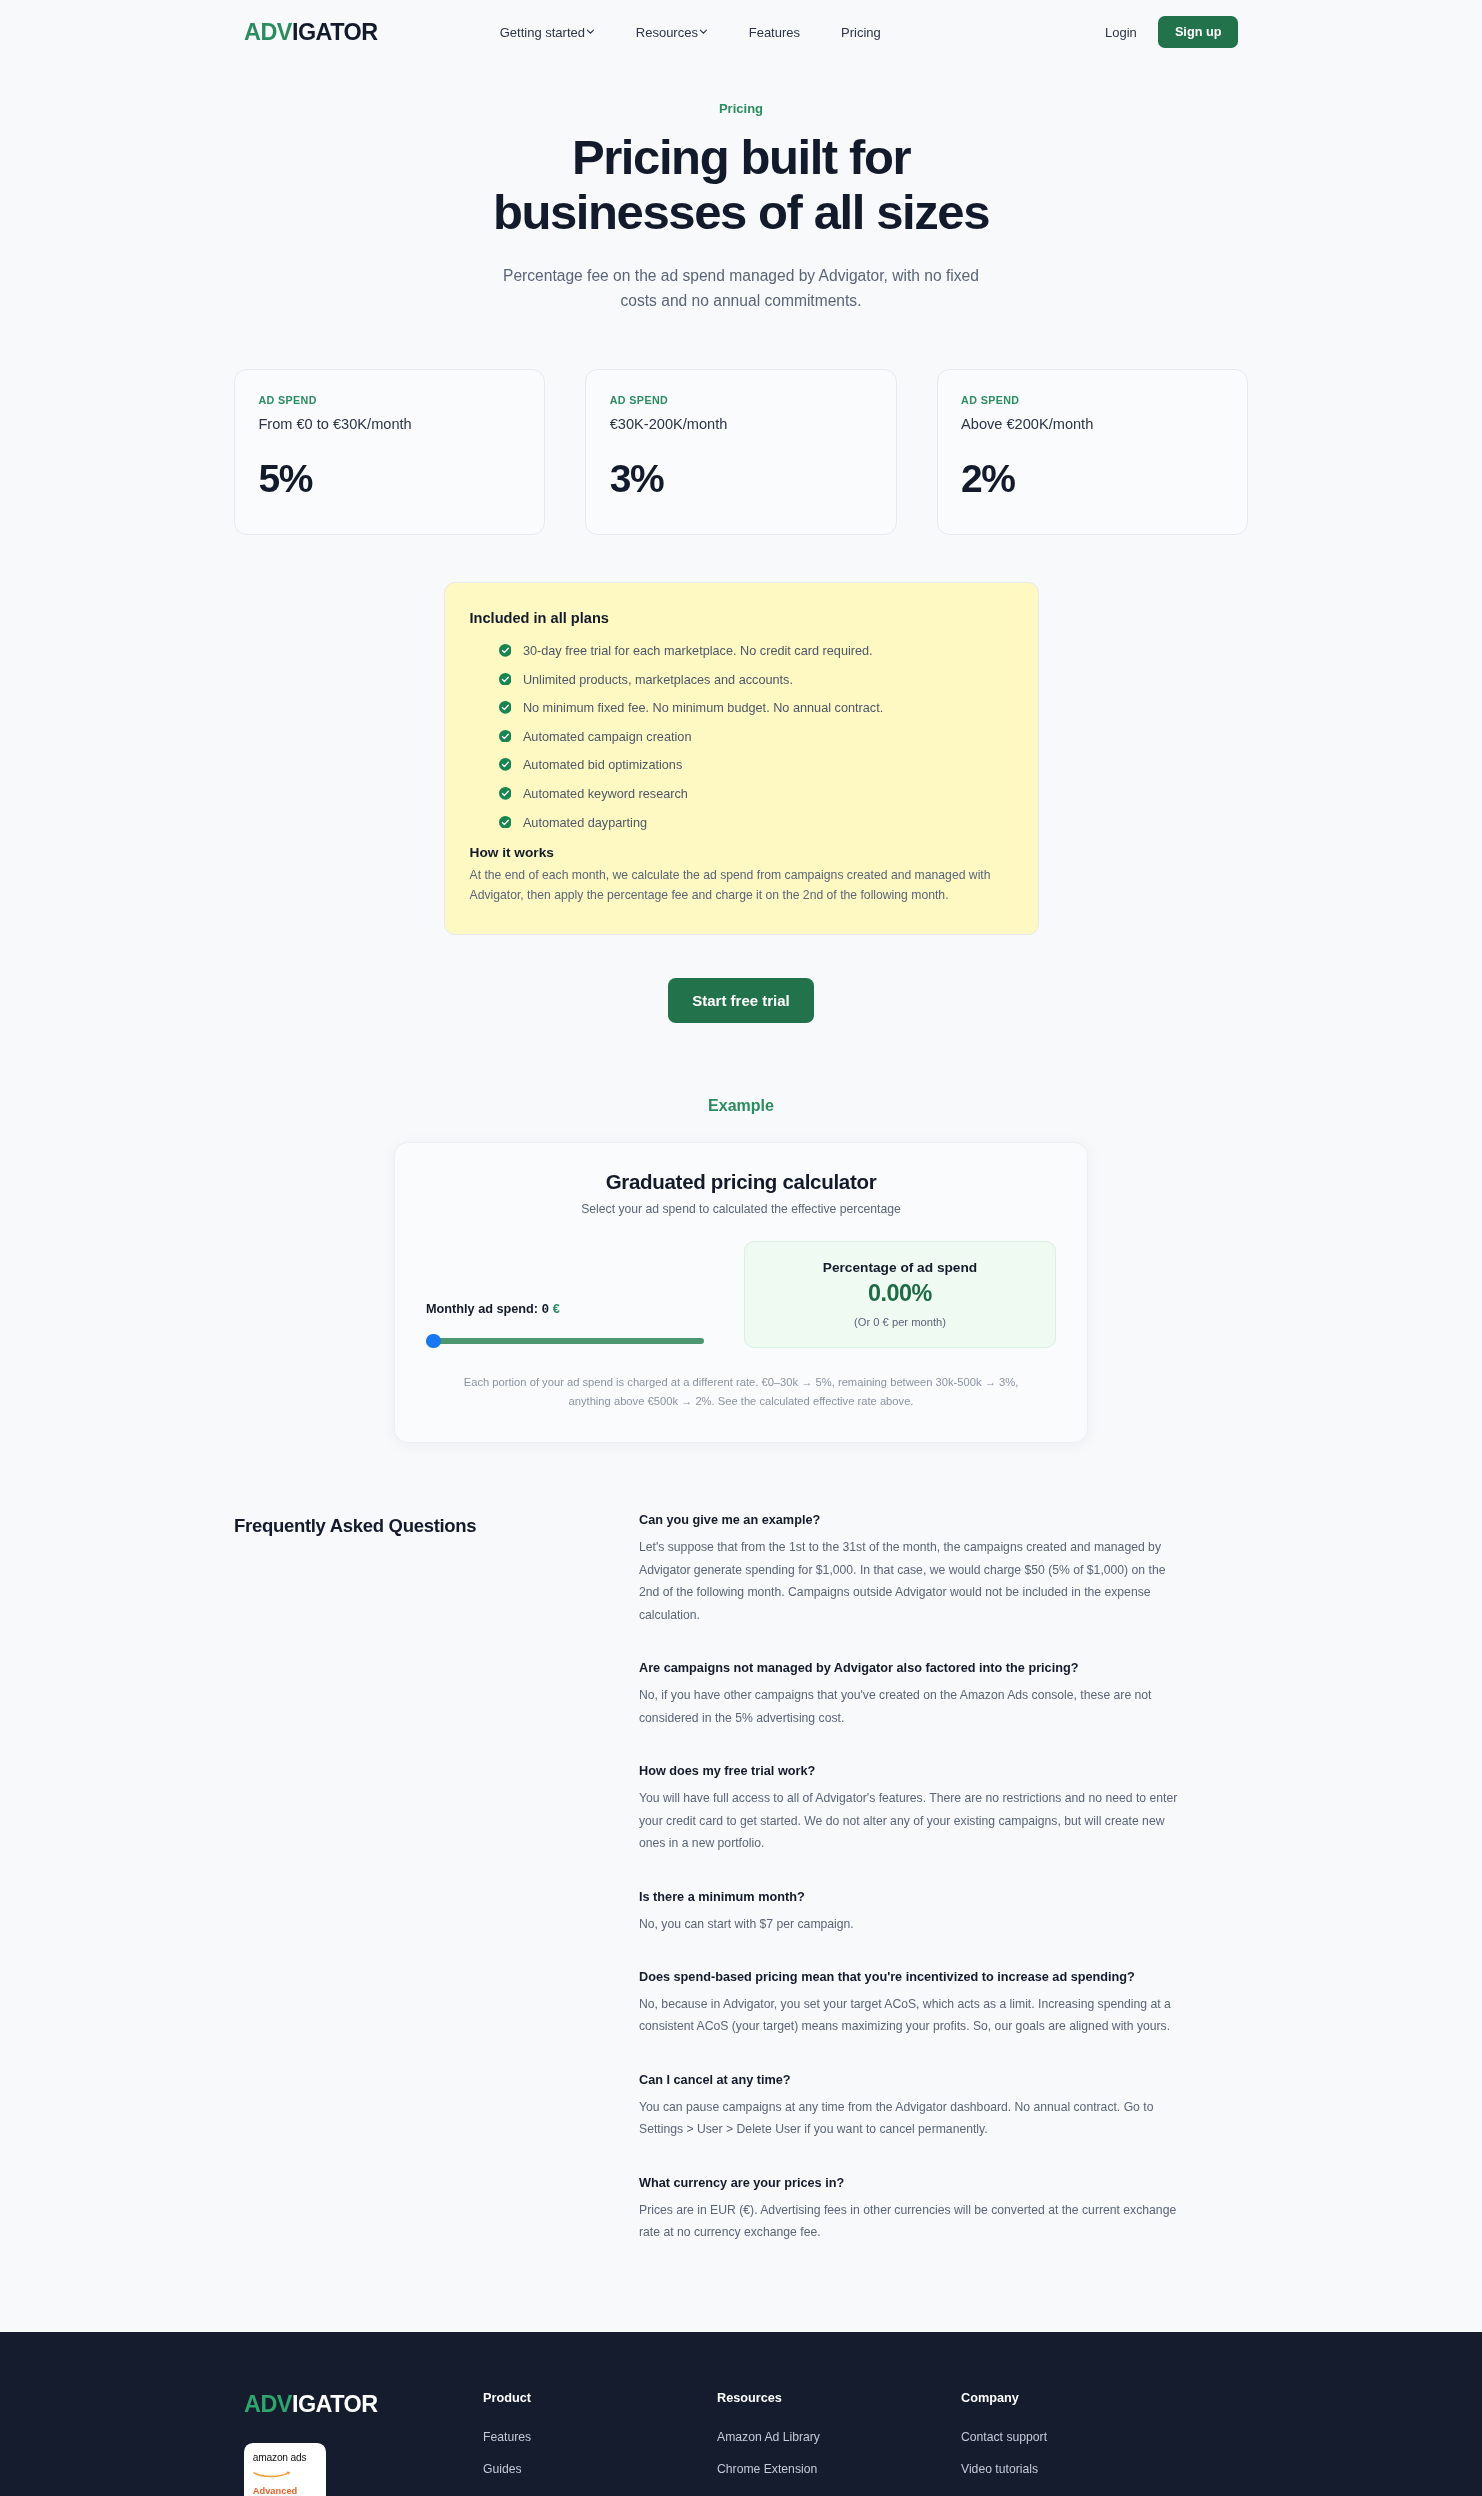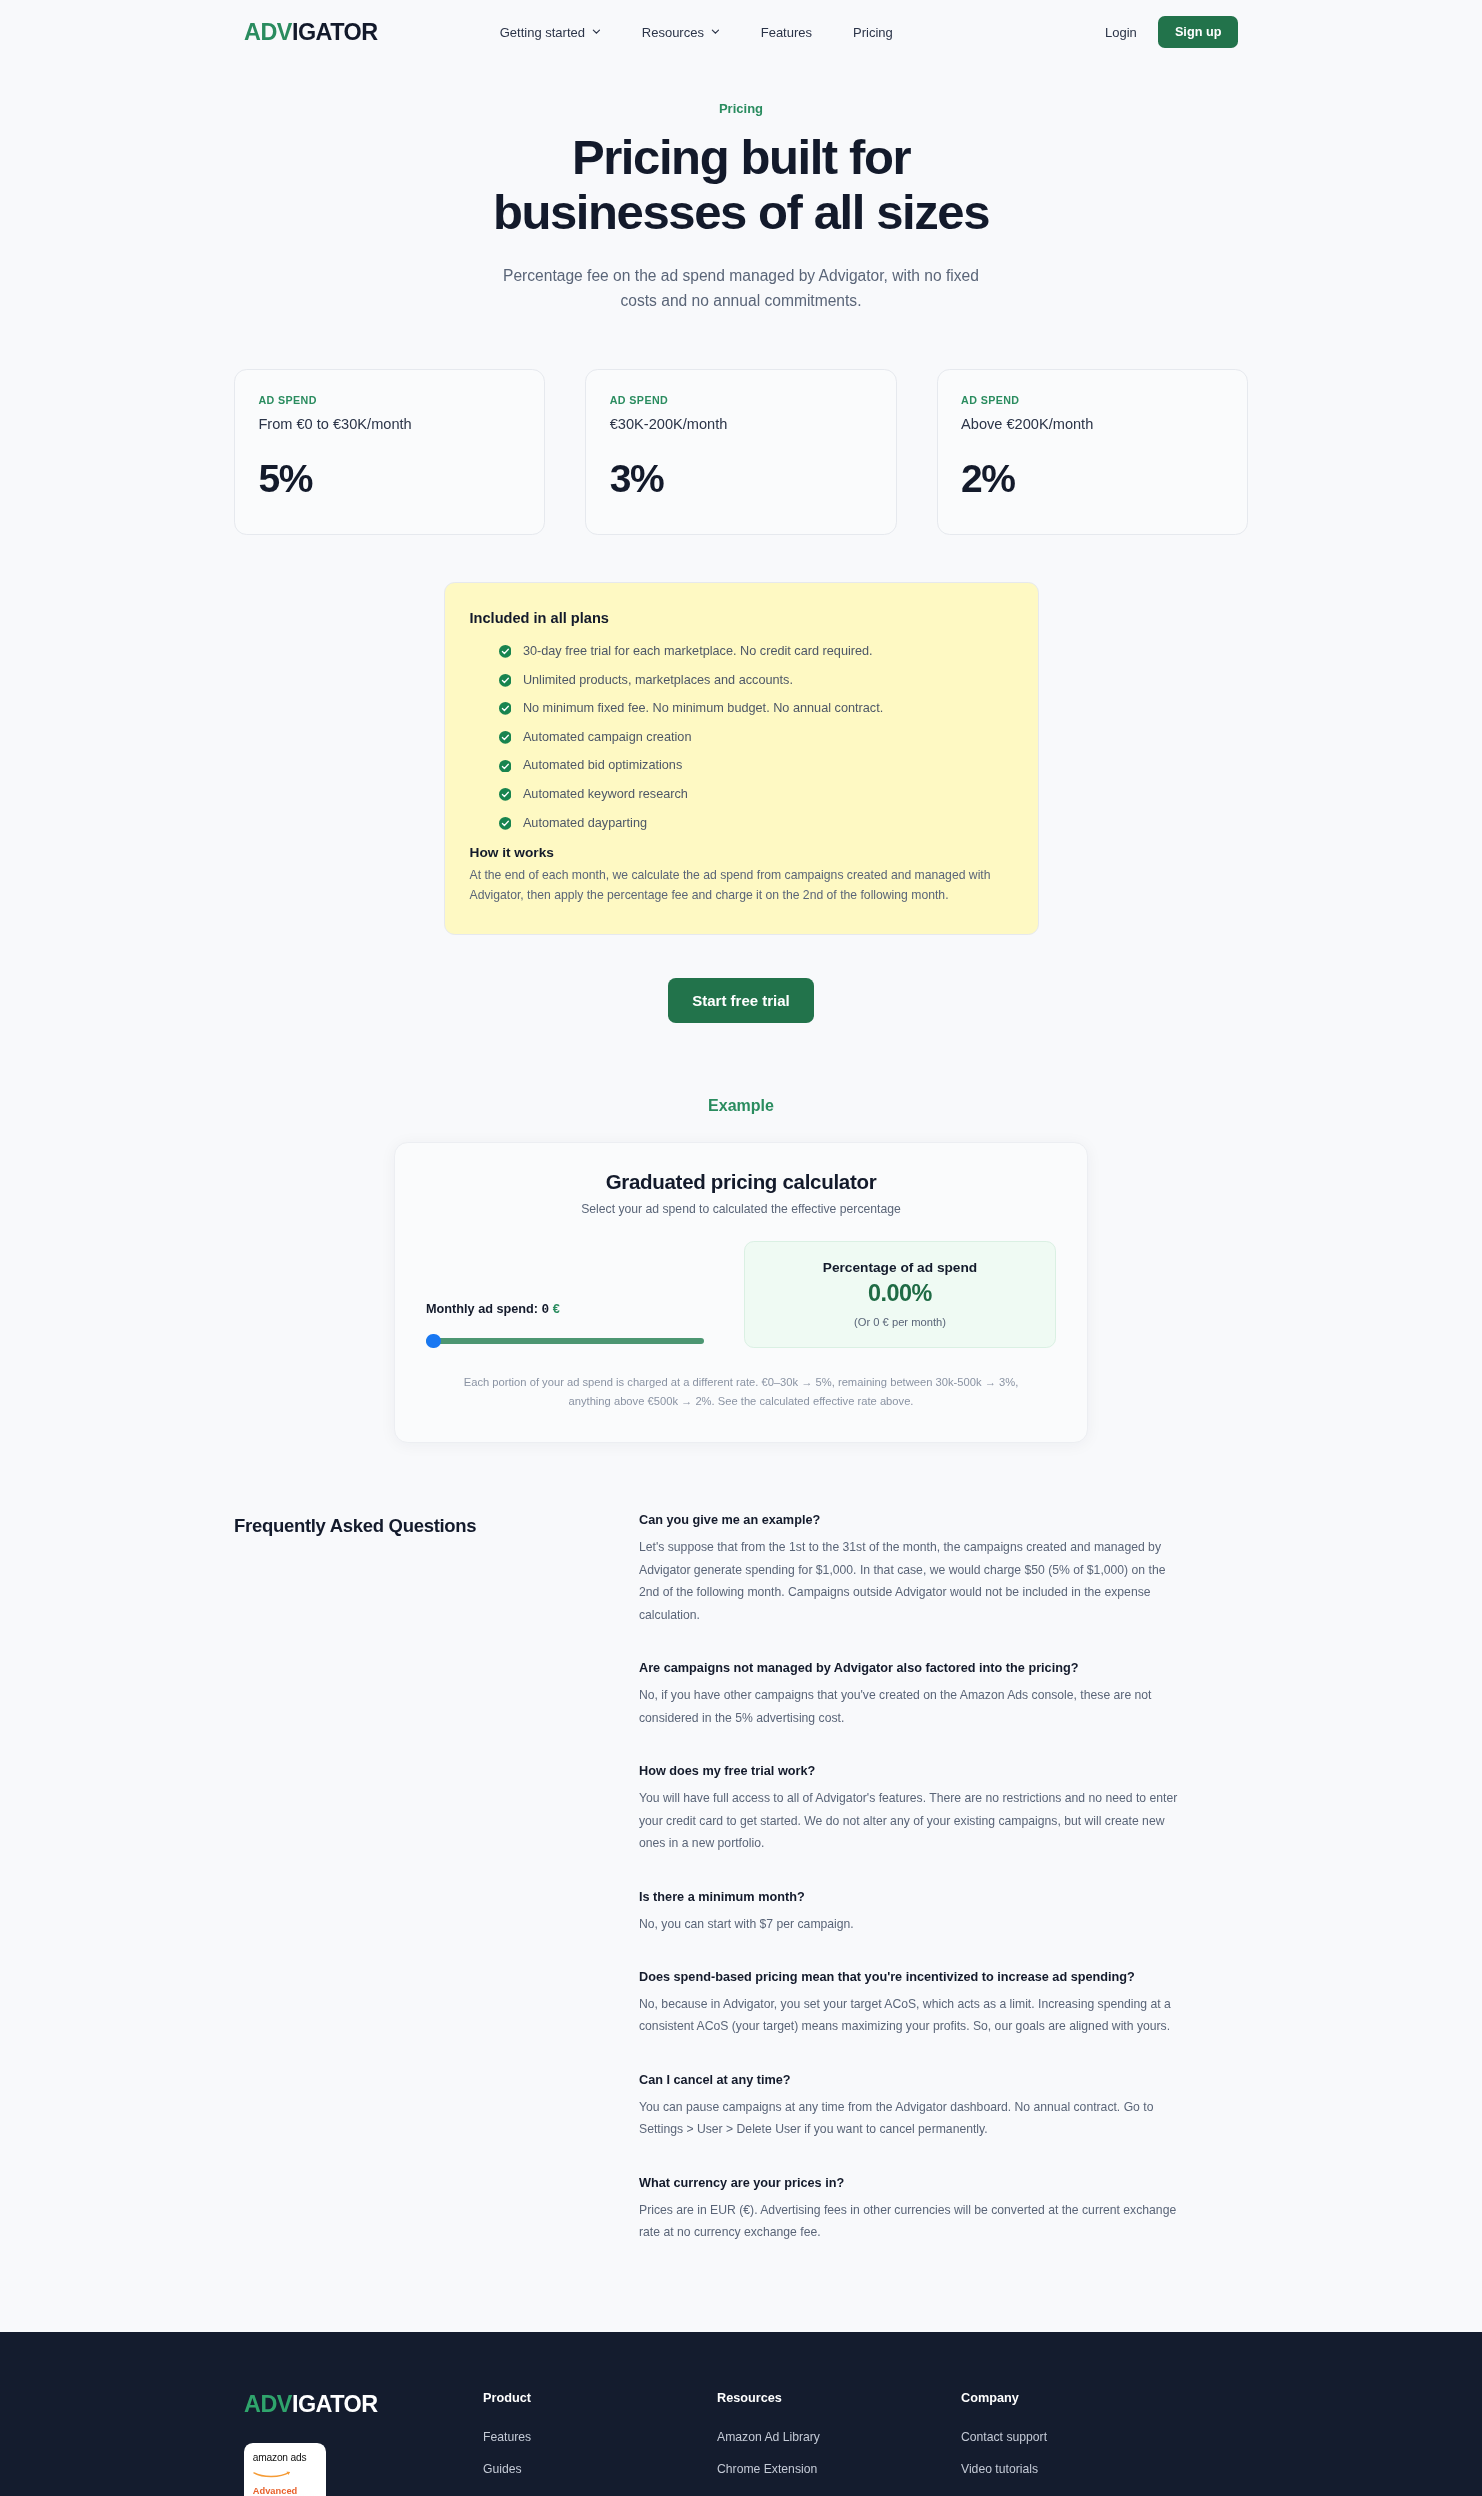--- a/index.html
+++ b/index.html
@@ -20,21 +20,21 @@
     background:#f8f9fb;
   }
   .logo { font-size:23.4px; font-weight:800; letter-spacing:-0.5px; white-space:nowrap; }
   .logo .g { color:#2a8c5f; }
   .logo .d { color:#131a2b; }
   .nav {
     flex:1; display:flex; align-items:center; gap:41px;
     margin-left:122px;
   }
   .nav-item {
-    display:flex; align-items:center; gap:7px;
+    display:flex; align-items:center; gap:1px;
     font-size:13px; color:#2b3448; font-weight:500;
     cursor:pointer; white-space:nowrap;
   }
   .chev { width:8.8px; height:8.8px; display:inline-block; position:relative; top:-1px; }
   .chev svg { display:block; }
   .auth { display:flex; align-items:center; gap:21.5px; }
   .login { font-size:13px; color:#2b3448; font-weight:500; cursor:pointer; }
   .signup {
     background:#22734b; color:#fff; font-size:12.7px; font-weight:700;
     padding:8.8px 16.6px; border-radius:6.8px; border:none; cursor:pointer;
@@ -75,21 +75,21 @@
 
   
   .included-wrap { display:flex; justify-content:center; margin-top:47px; }
   .included {
     width:595px; background:#fef9c3; border:1px solid #e6e9ee;
     border-radius:10.7px; padding:27px 25px 29px;
   }
   .included h3 { font-size:14.6px; font-weight:700; color:#131a2b; }
   .feat-list { list-style:none; margin-top:17.6px; }
   .feat {
-    display:flex; align-items:flex-end; gap:11.7px;
+    display:flex; align-items:flex-start; gap:11.7px;
     margin-bottom:14.6px;
     padding-left:29px;
   }
   .tick { flex:0 0 auto; width:12.7px; height:12.7px; }
   .feat span { font-size:12.7px; color:#4d5767; }
   .hiw { font-size:13.7px; font-weight:700; margin-top:15.6px; color:#131a2b; }
   .hiw-body { font-size:12.2px; line-height:1.65; color:#5a6578; margin-top:4.9px; }
 
   
   .cta-wrap { display:flex; justify-content:center; margin-top:43px; }

